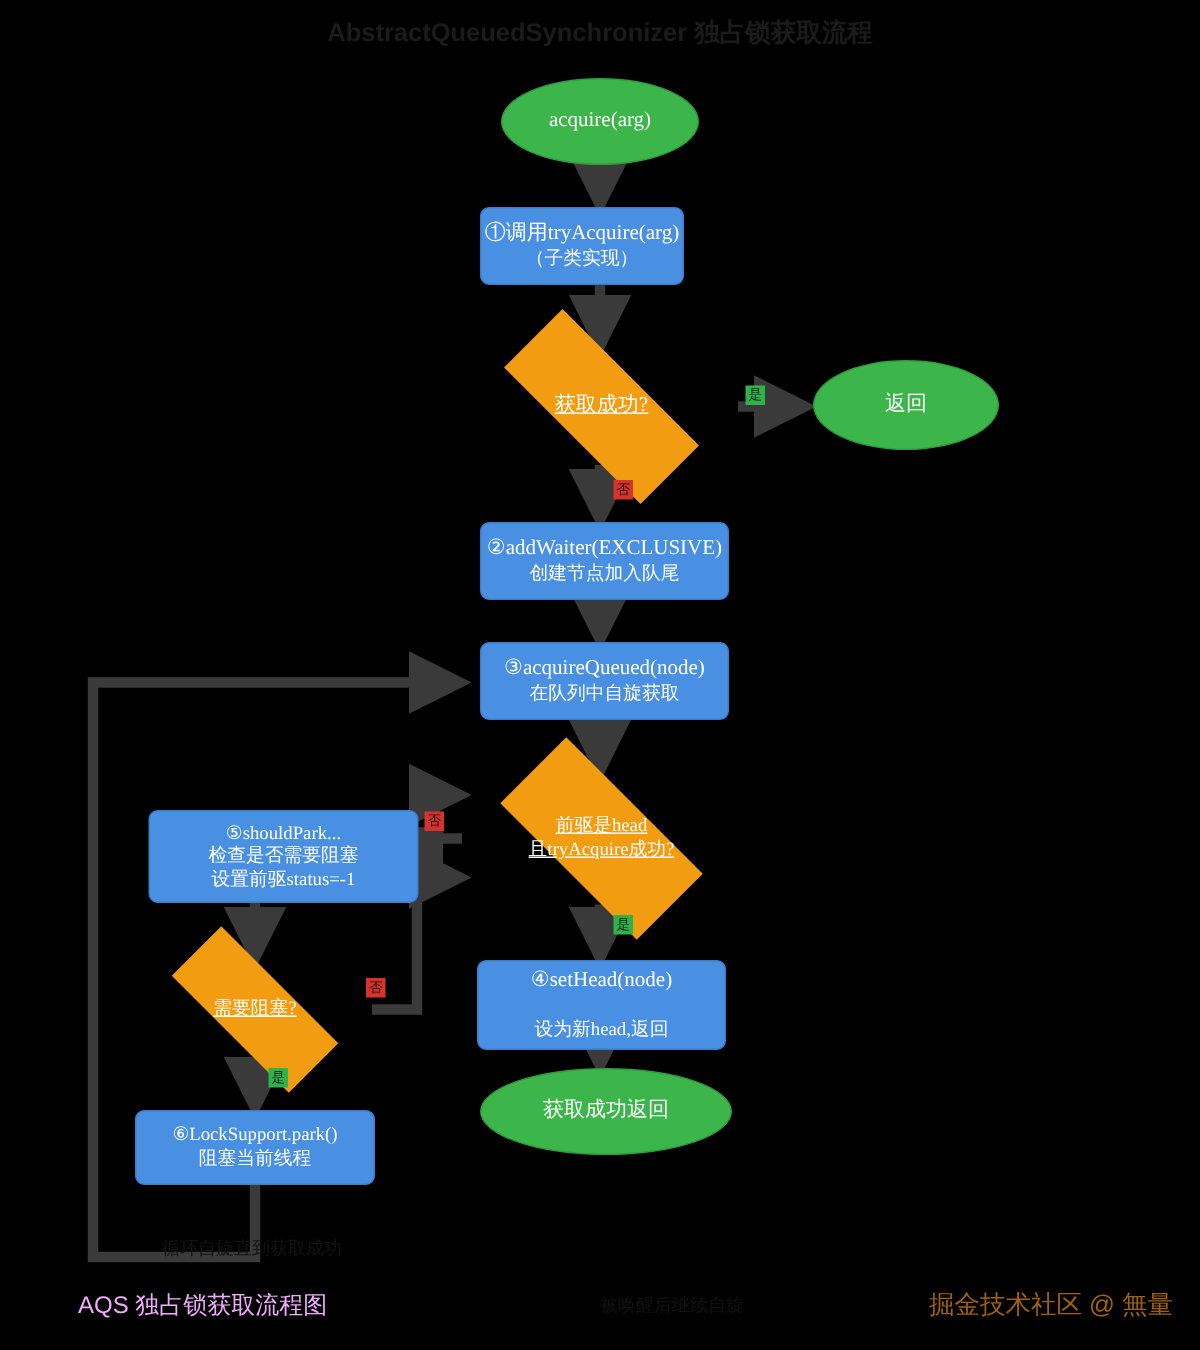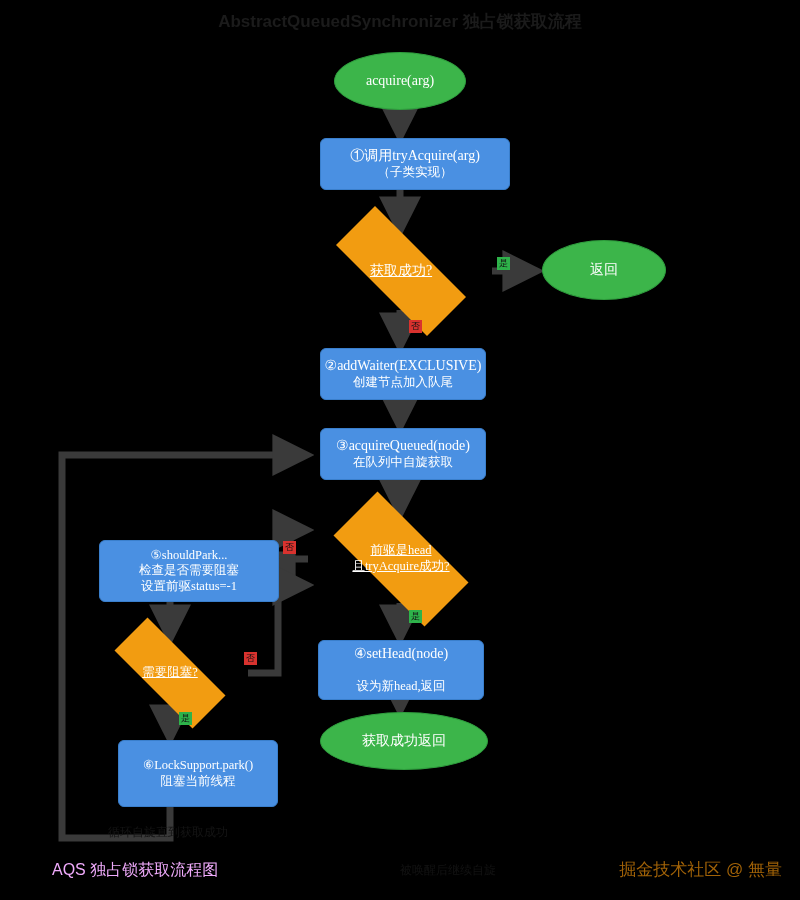--- a/index.html
+++ b/index.html
@@ -201,21 +201,21 @@
       <path d="M 170 790 L 170 838 L 62 838 L 62 455 L 306 455"></path>
     </g>
   </svg>
 
   <div class="title">AbstractQueuedSynchronizer 独占锁获取流程</div>
 
   <div class="node terminator" style="left:334px; top:52px; width:132px; height:58px;">
     <span class="l1">acquire(arg)</span>
   </div>
 
-  <div class="node process" style="left:320px; top:138px; width:190px; height:52px;">
+  <div class="node process" style="left:320px; top:138px; width:136px; height:52px;">
     <span class="l1">①调用tryAcquire(arg)</span>
     <span class="l2">（子类实现）</span>
   </div>
 
   <div class="node decision" style="left:310px; top:232px; width:182px; height:78px;">
     <span class="dia"></span>
     <span class="dtext">
       <span class="l1">获取成功?</span>
     </span>
   </div>
@@ -248,21 +248,21 @@
     <span class="l3">设置前驱status=-1</span>
   </div>
 
   <div class="node decision" style="left:92px; top:640px; width:156px; height:66px;">
     <span class="dia"></span>
     <span class="dtext">
       <span class="l2">需要阻塞?</span>
     </span>
   </div>
 
-  <div class="node process" style="left:90px; top:740px; width:160px; height:67px;margin-left:28px;">
+  <div class="node process" style="left:90px; top:740px; width:160px; height:50px;">
     <span class="l2">⑥LockSupport.park()</span>
     <span class="l2">阻塞当前线程</span>
   </div>
 
   <div class="node process" style="left:318px; top:640px; width:166px; height:60px;gap:16px;">
     <span class="l1">④setHead(node)</span>
     <span class="l2">设为新head,返回</span>
   </div>
 
   <div class="node terminator" style="left:320px; top:712px; width:168px; height:58px;">

